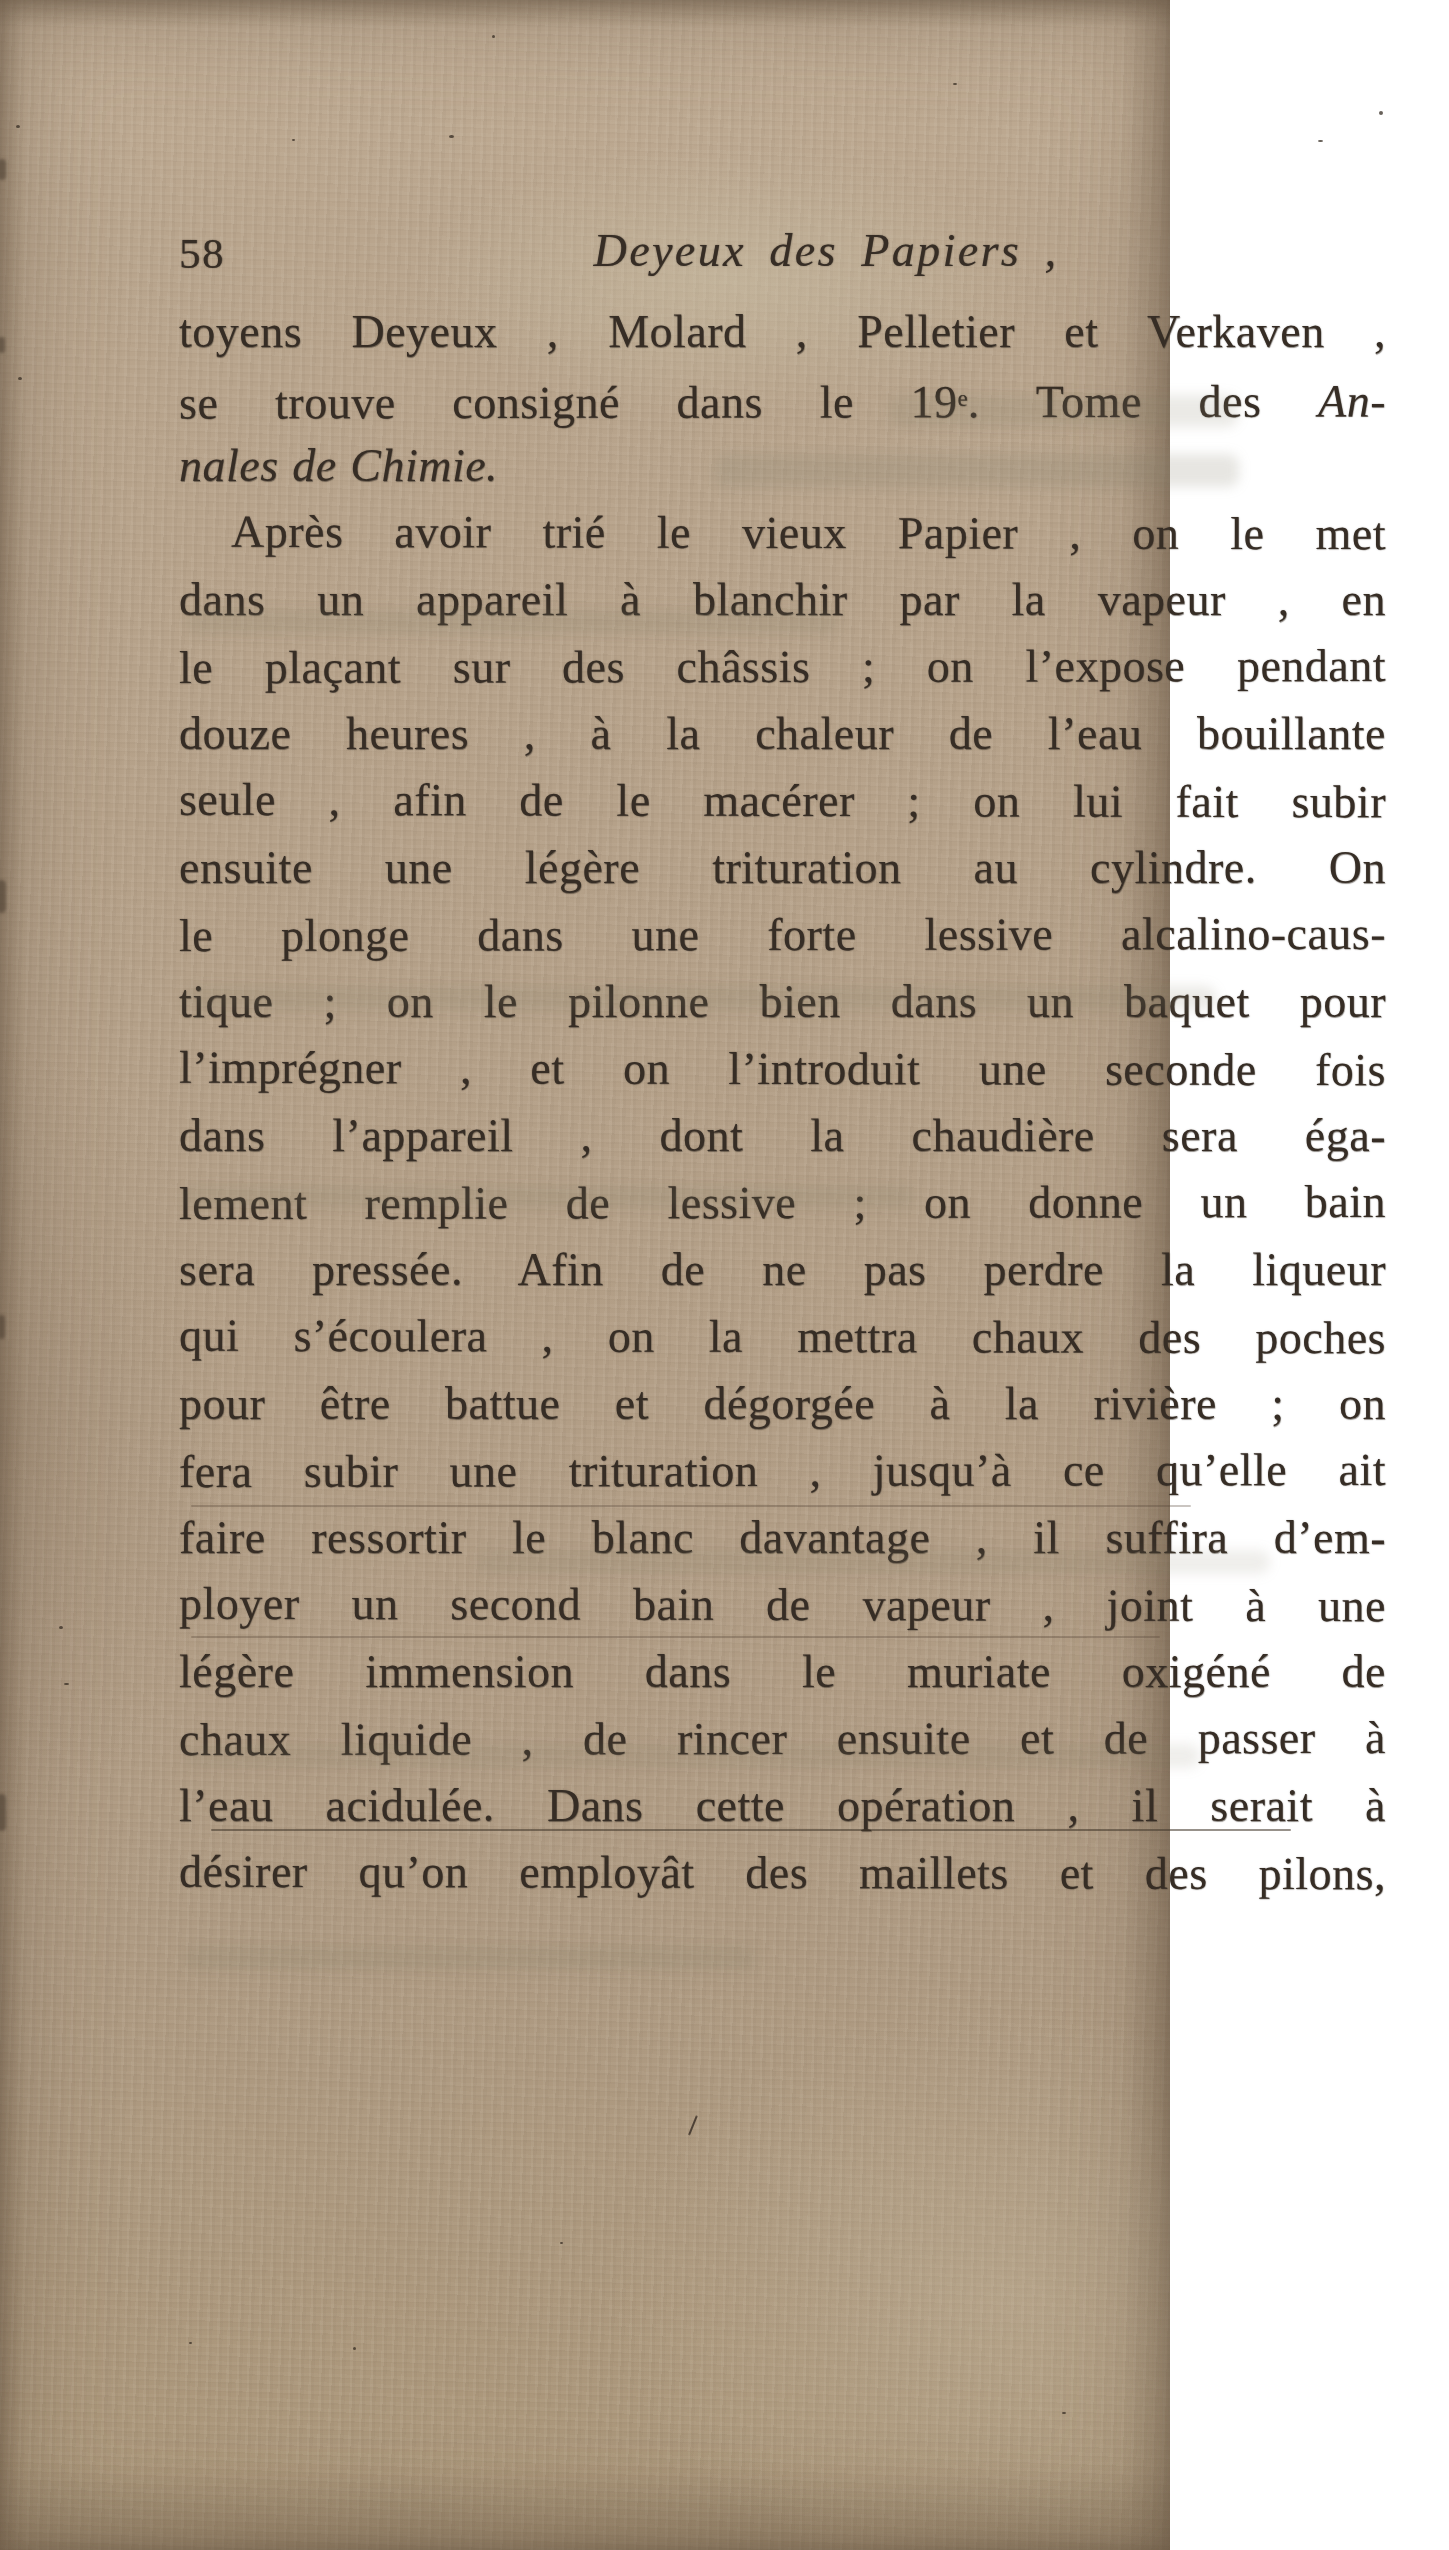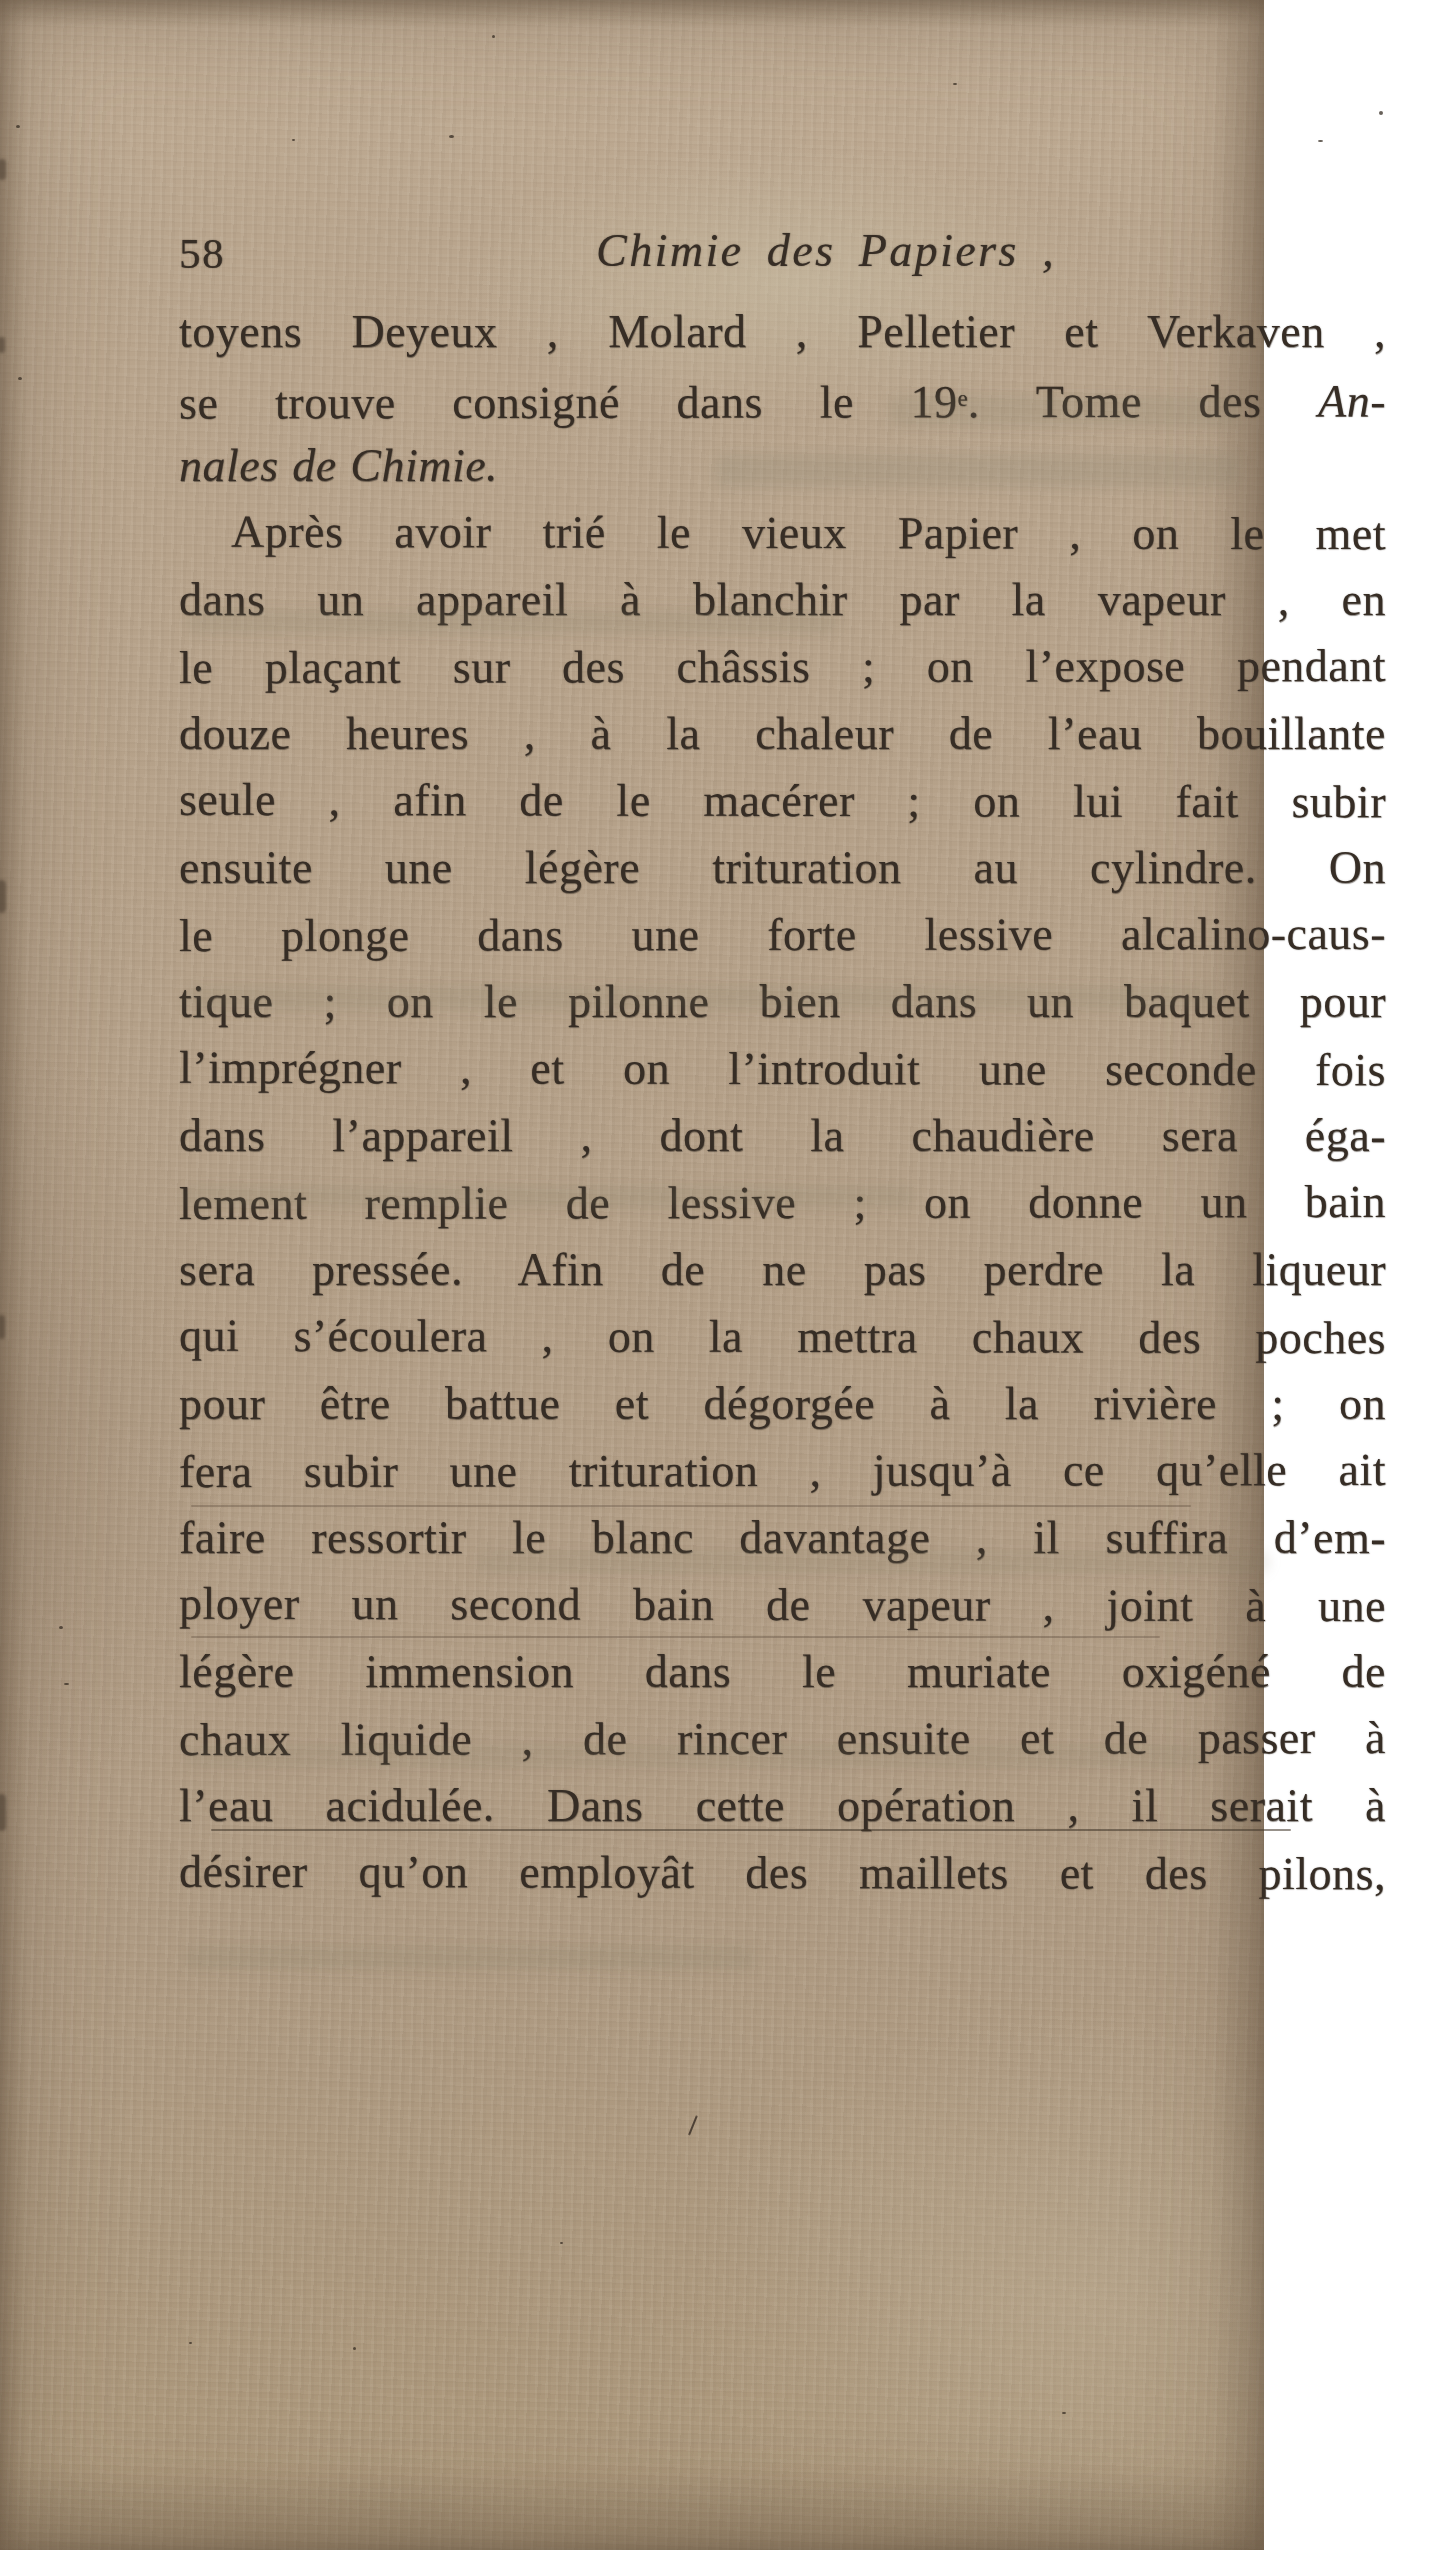--- a/index.html
+++ b/index.html
@@ -1,17 +1,17 @@
 <!DOCTYPE html>
 <html style="font-size:12.7px"><head>
 <meta charset="utf-8">
 <style>
   html,body{margin:0;padding:0;width:1450px;height:2550px;overflow:hidden;}
   .page{
-    position:absolute; inset:0; width:1264px; height:2550px;
+    position:absolute; inset:0; width:1170px; height:2550px;
     background:
       radial-gradient(ellipse 445px 191px at 62% 11%, rgba(206,196,170,.45), rgba(206,196,170,0) 70%),
       radial-gradient(ellipse 556px 397px at 86% 90%, rgba(205,192,168,.28), rgba(205,192,168,0) 72%),
       radial-gradient(ellipse 333px 556px at 0% 56%, rgba(118,98,78,.18), rgba(118,98,78,0) 70%),
       linear-gradient(90deg, rgba(112,93,72,.30) 0%, rgba(112,93,72,0) 2.2%),
       linear-gradient(270deg, rgba(108,90,70,.34) 0%, rgba(108,90,70,0) 4%),
       linear-gradient(180deg, rgba(100,84,64,.38) 0%, rgba(100,84,64,0) 1.1%),
       linear-gradient(0deg, rgba(104,87,67,.30) 0%, rgba(104,87,67,0) 3.5%),
       repeating-linear-gradient(91.5deg, rgba(255,250,238,.05) 0 2.4px, rgba(92,76,60,.045) 2.4px 5.6px, rgba(255,255,255,0) 5.6px 10.3px),
       repeating-linear-gradient(2deg, rgba(90,74,58,.03) 0 1.6px, rgba(255,252,240,.035) 1.6px 4.8px, rgba(255,255,255,0) 4.8px 8.7px),
@@ -75,21 +75,21 @@
     transform:rotate(22deg); border-radius:1.6px; filter:blur(0.2px);
   }
 </style>
 </head>
 <body>
 
 <div class="page">
 
   <div class="header">
     <span class="pagenum">58</span>
-    <span class="title">Chimie des Papiers ,</span>
+    <span class="title">Deyeux des Papiers ,</span>
   </div>
 
   <div class="body">
       <div class="line just"><span>toyens Deyeux , Molard , Pelletier et Verkaven ,</span></div>
       <div class="line just"><span>se trouve consigné dans le 19</span><span class="sup">e</span><span>. Tome des </span><span class="it">An-</span></div>
       <div class="line"><span class="it">nales de Chimie.</span></div>
       <div class="line just indent"><span>Après avoir trié le vieux Papier , on le met</span></div>
       <div class="line just"><span>dans un appareil à blanchir par la vapeur , en</span></div>
       <div class="line just"><span>le plaçant sur des châssis ; on l’expose pendant</span></div>
       <div class="line just"><span>douze heures , à la chaleur de l’eau bouillante</span></div>

